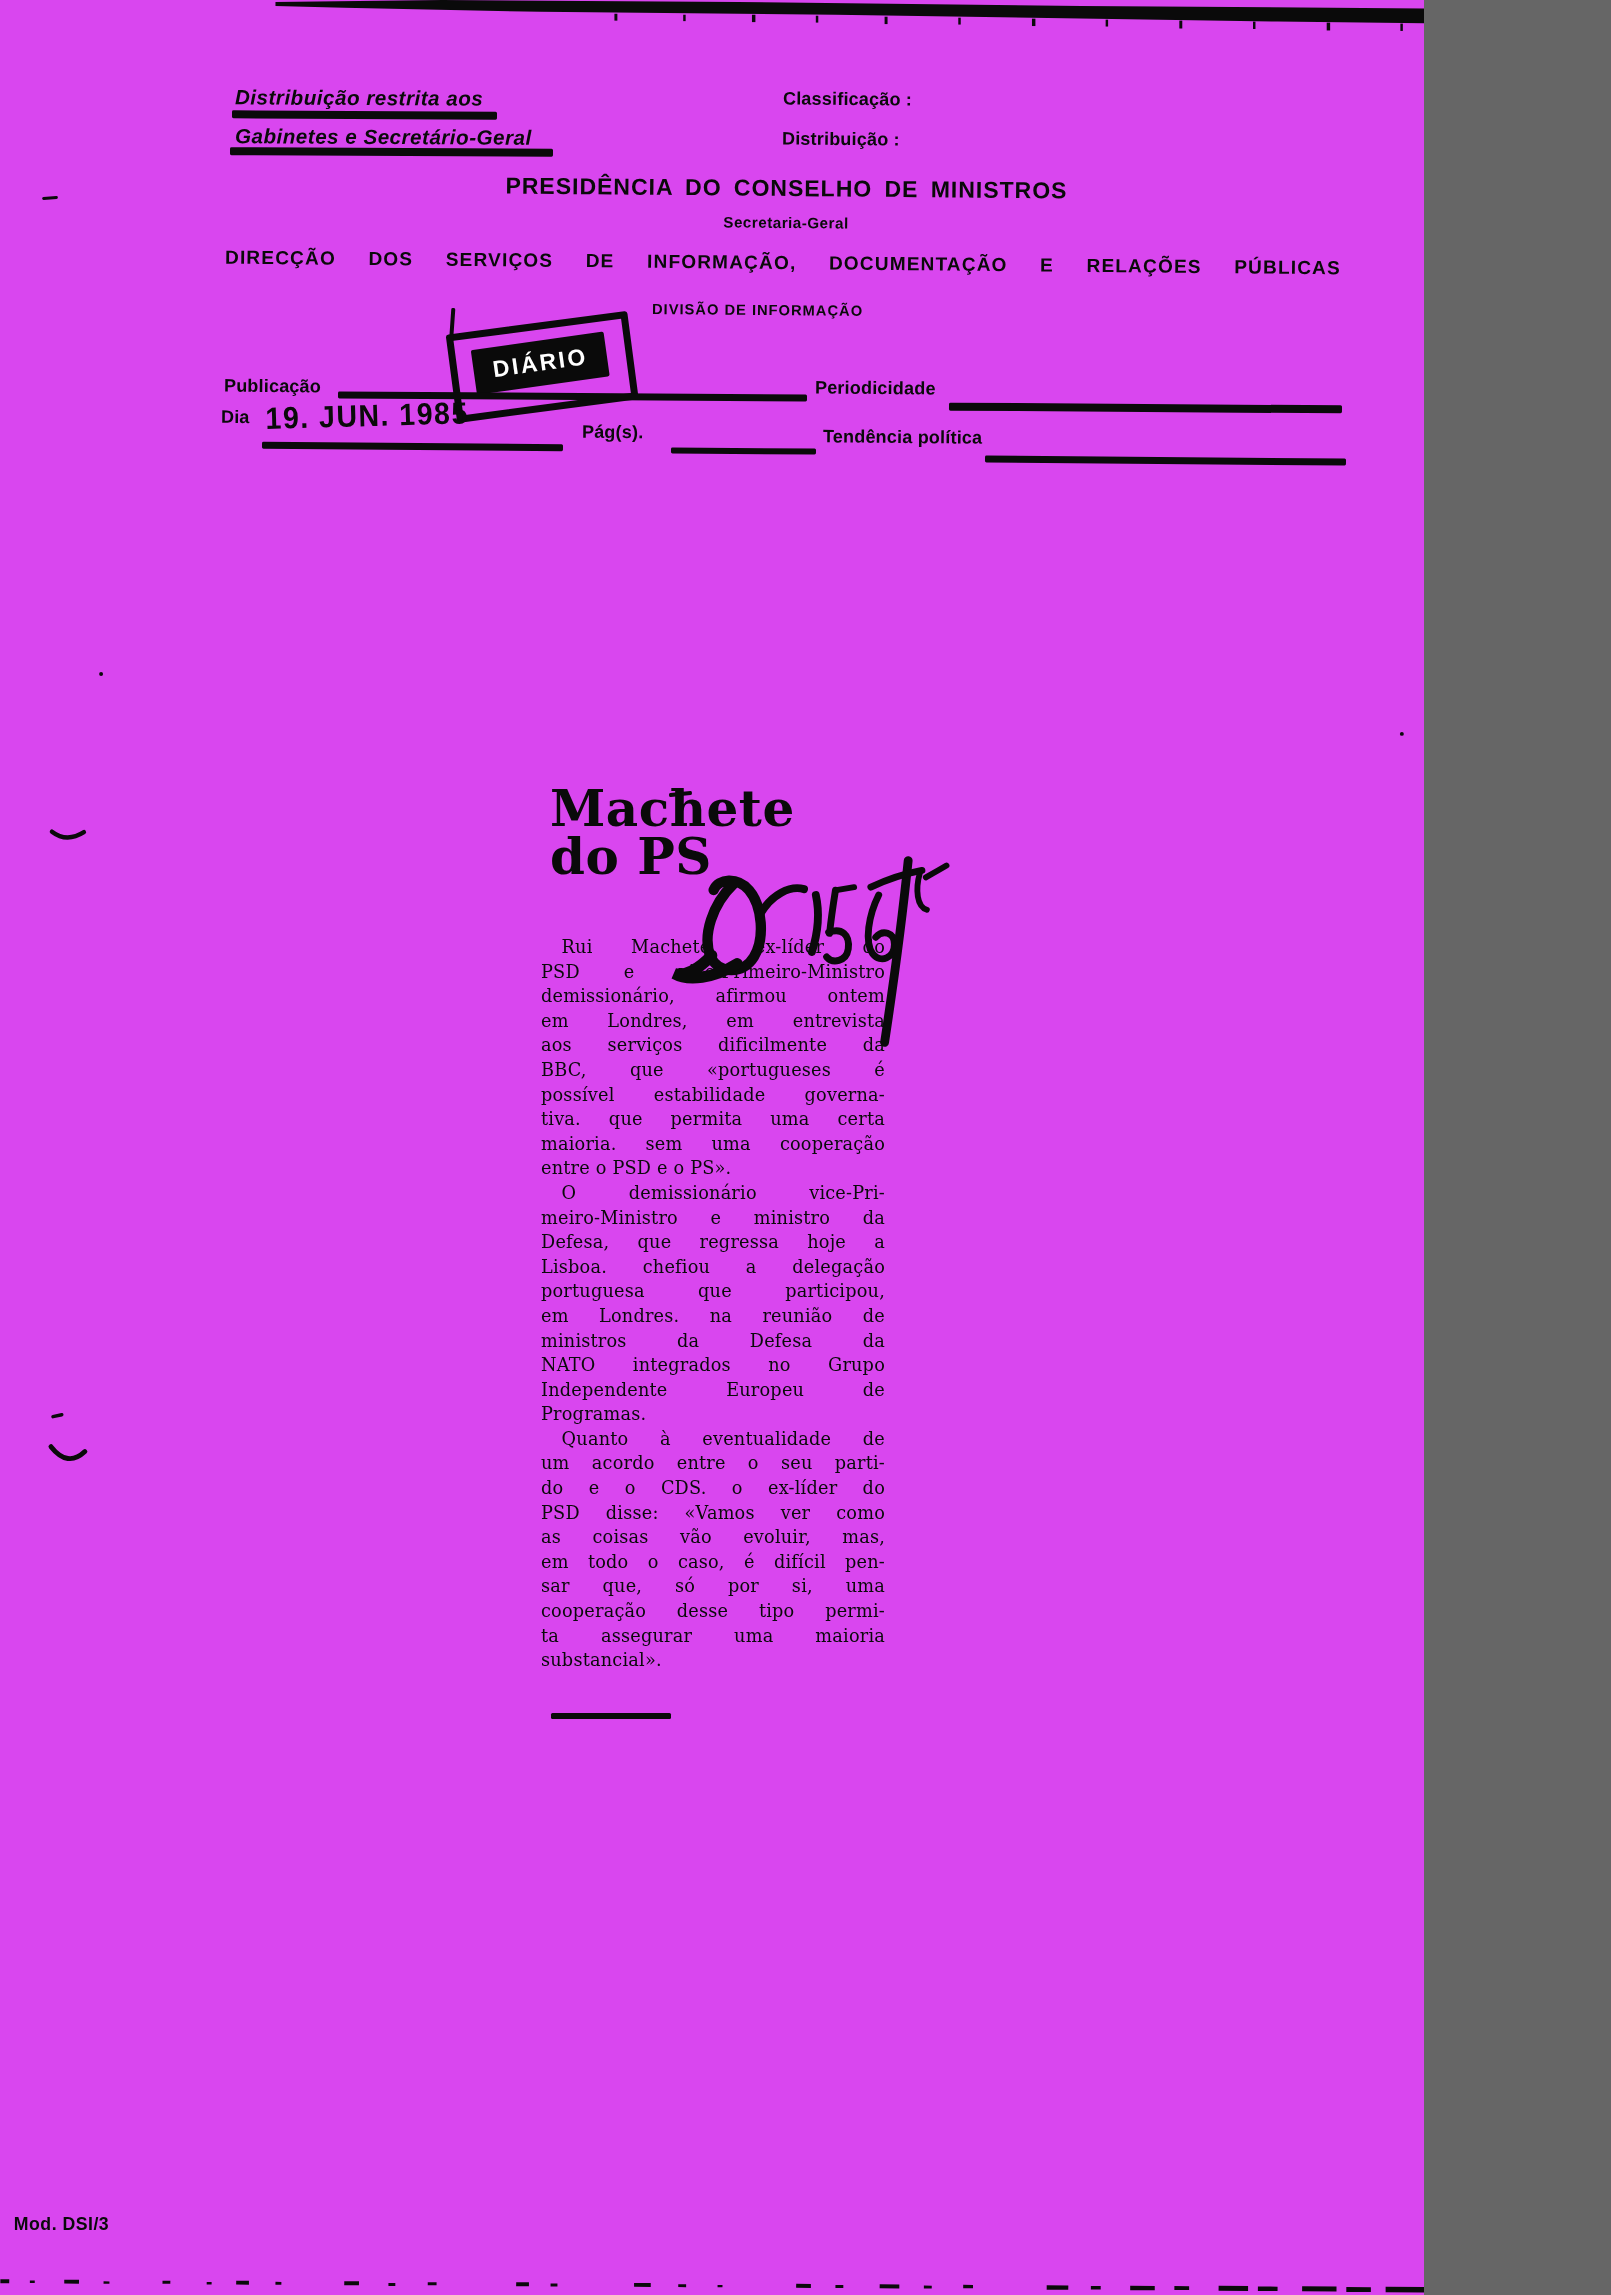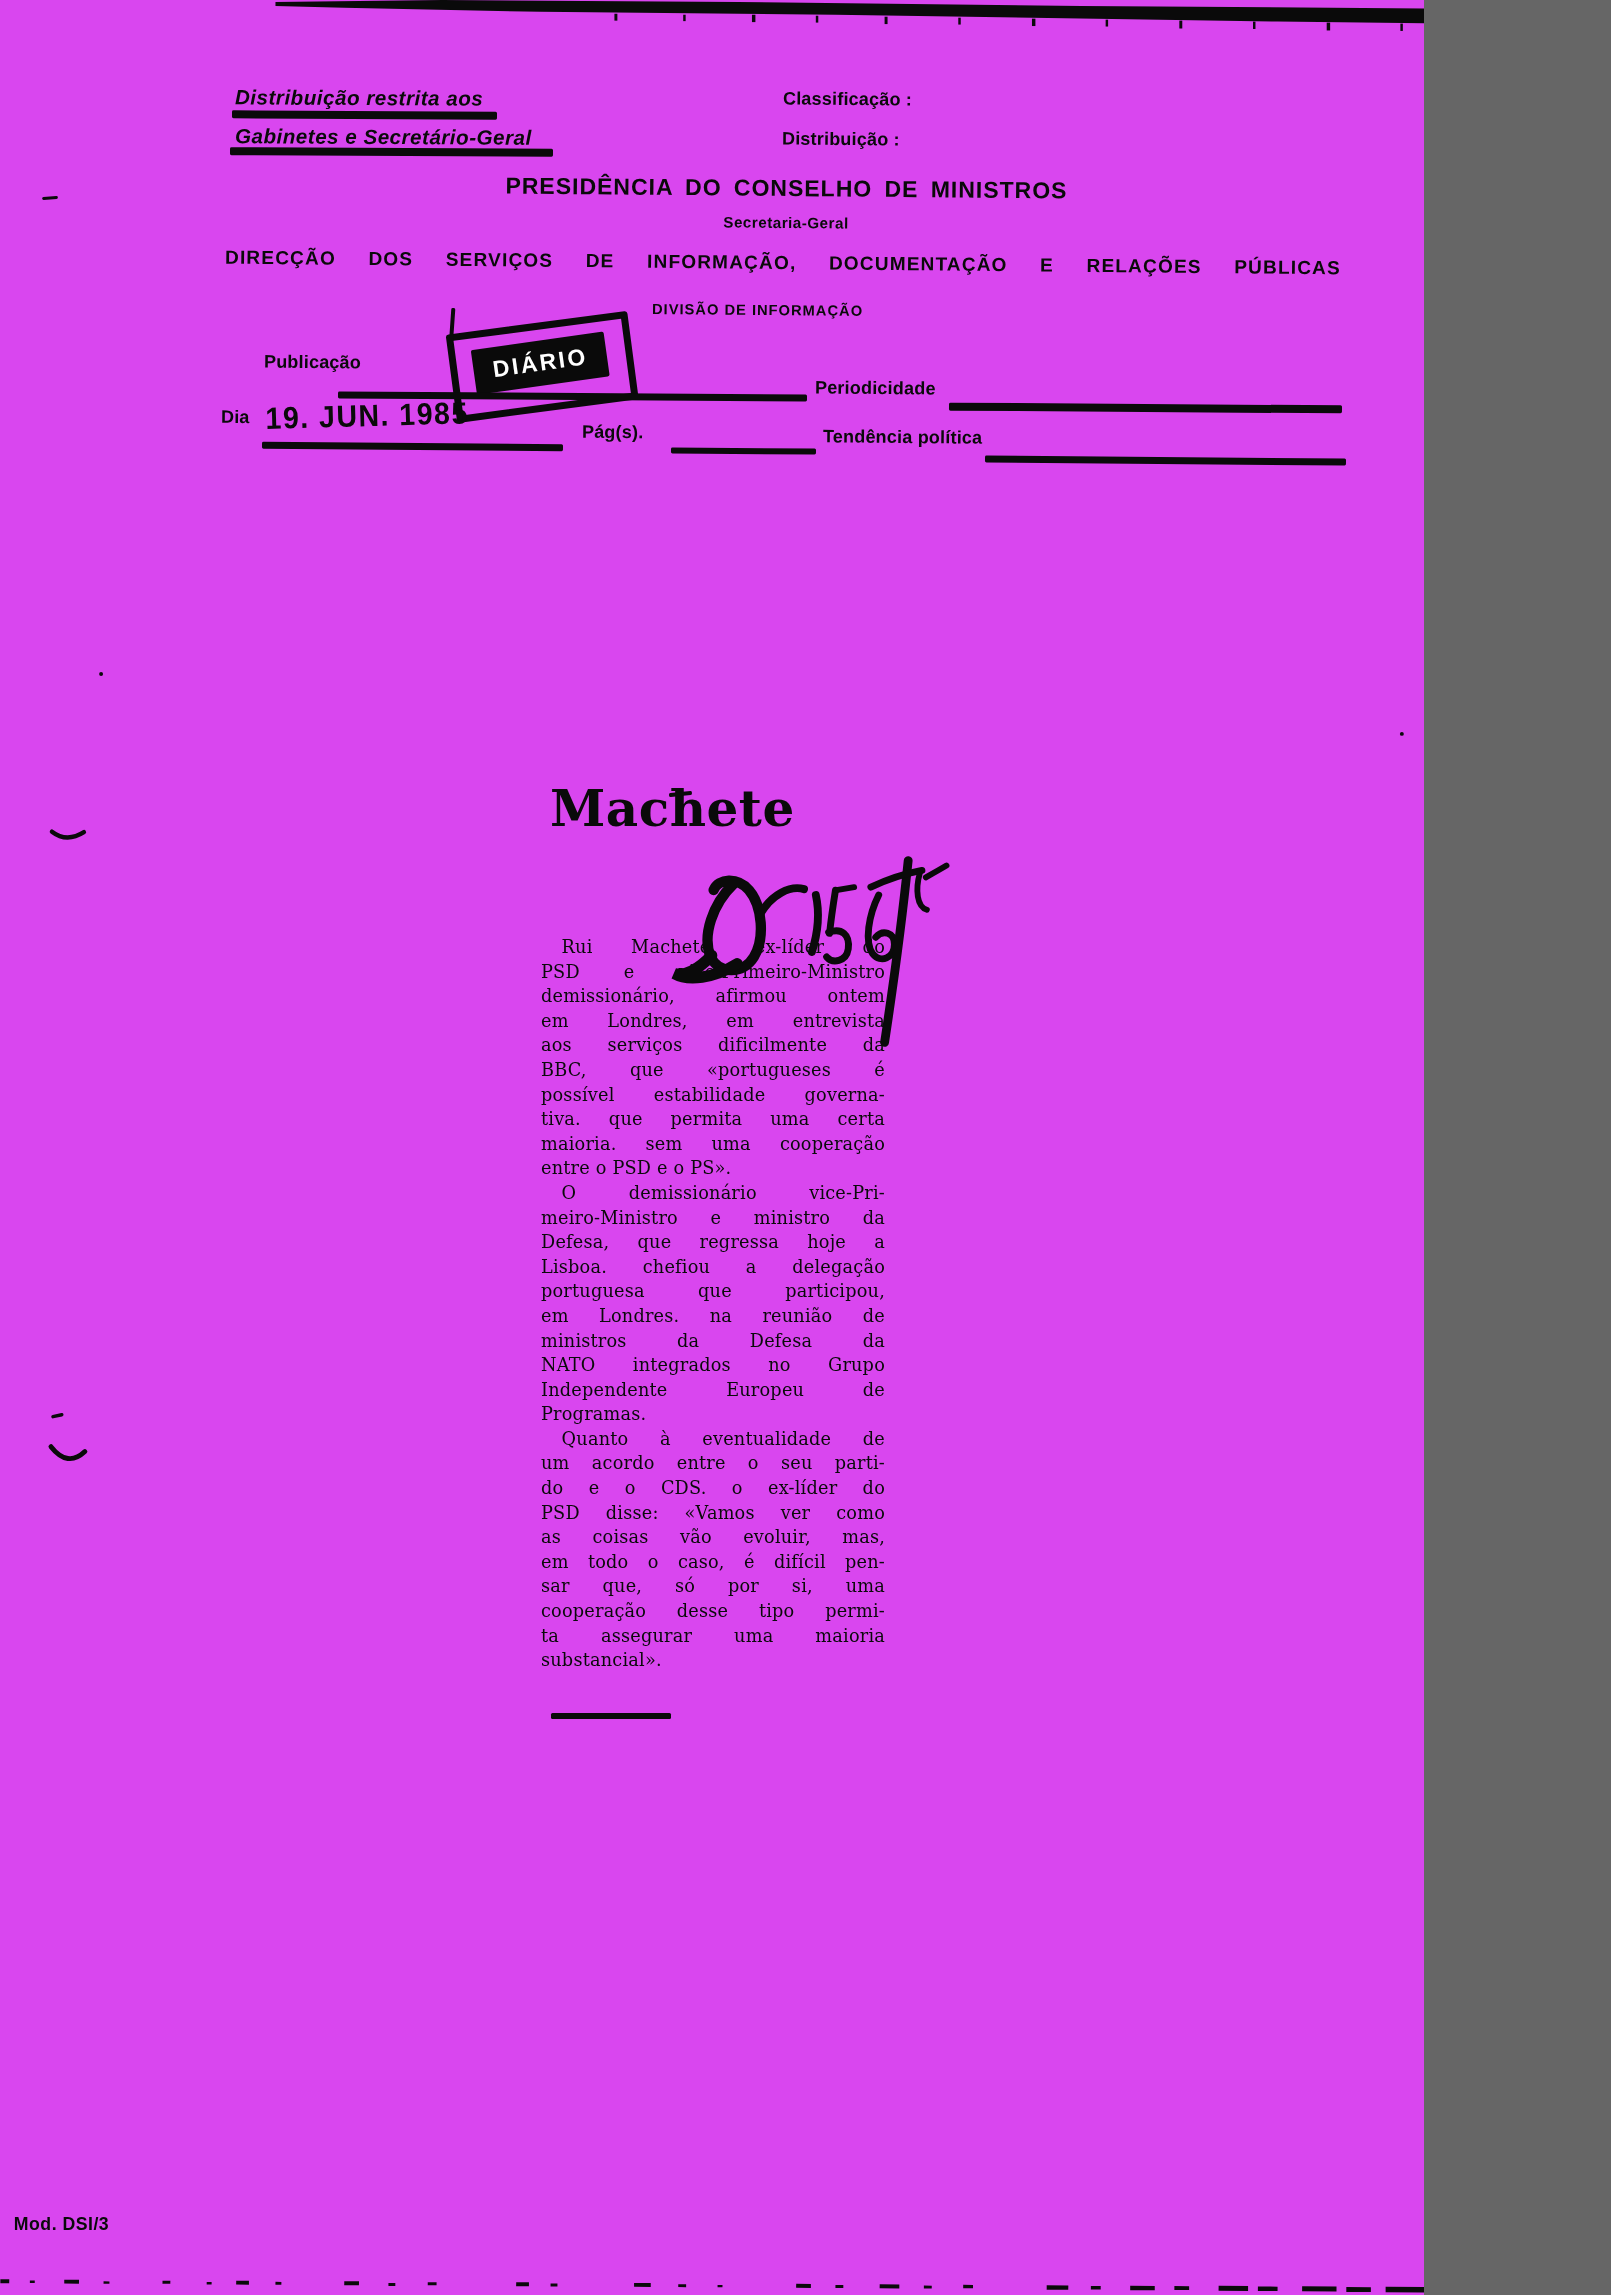--- a/index.html
+++ b/index.html
@@ -51,35 +51,36 @@
   <div class="abs division" style="left:652px;top:302px;">DIVISÃO DE INFORMAÇÃO</div>
 
   <div class="stamp-wrap">
     <div class="stamp-outer"></div>
     <div class="stamp-inner">
       <span>DIÁRIO</span>
     </div>
   </div>
   <div class="bar" style="left:450px;top:308px;width:3.9px;height:39px;transform:rotate(4deg);"></div>
 
-  <div class="abs lbl-form" style="left:224px;top:352px;margin-left:40px;">Publicação</div>
+  <div class="abs lbl-form" style="left:224px;top:376px;">Publicação</div>
   <div class="bar" style="left:338px;top:393px;width:469px;height:7.4px;transform:rotate(0.35deg);"></div>
   <div class="abs lbl-form" style="left:815px;top:378px;">Periodicidade</div>
   <div class="bar" style="left:949px;top:404px;width:393px;height:7.9px;transform:rotate(0.4deg);"></div>
 
   <div class="abs lbl-form" style="left:221px;top:407px;">Dia</div>
   <div class="abs date-stamp" style="left:265px;top:401px;">19. JUN. 1985</div>
   <div class="bar" style="left:262px;top:443px;width:301px;height:7.4px;transform:rotate(0.5deg);"></div>
   <div class="abs lbl-form" style="left:582px;top:422px;">Pág(s).</div>
   <div class="bar" style="left:671px;top:448px;width:145px;height:6.4px;transform:rotate(0.4deg);"></div>
   <div class="abs lbl-form" style="left:823px;top:427px;">Tendência política</div>
   <div class="bar" style="left:985px;top:457px;width:361px;height:7.4px;transform:rotate(0.5deg);"></div>
 
   <div class="abs headline" style="left:550px;top:785px;">
     <div>Machete</div>
+    <div>do PS</div>
   </div>
   <div class="bar" style="left:669px;top:792px;width:22.6px;height:4.4px;transform:rotate(-6deg);"></div>
 
   <div class="abs article-col" style="left:541px;top:935px;">
     <div>
         <div class="bl first">Rui Machete, ex-líder do</div>
         <div class="bl">PSD e vice-Primeiro-Ministro</div>
         <div class="bl">demissionário, afirmou ontem</div>
         <div class="bl">em Londres, em entrevista</div>
         <div class="bl">aos serviços dificilmente da</div>

